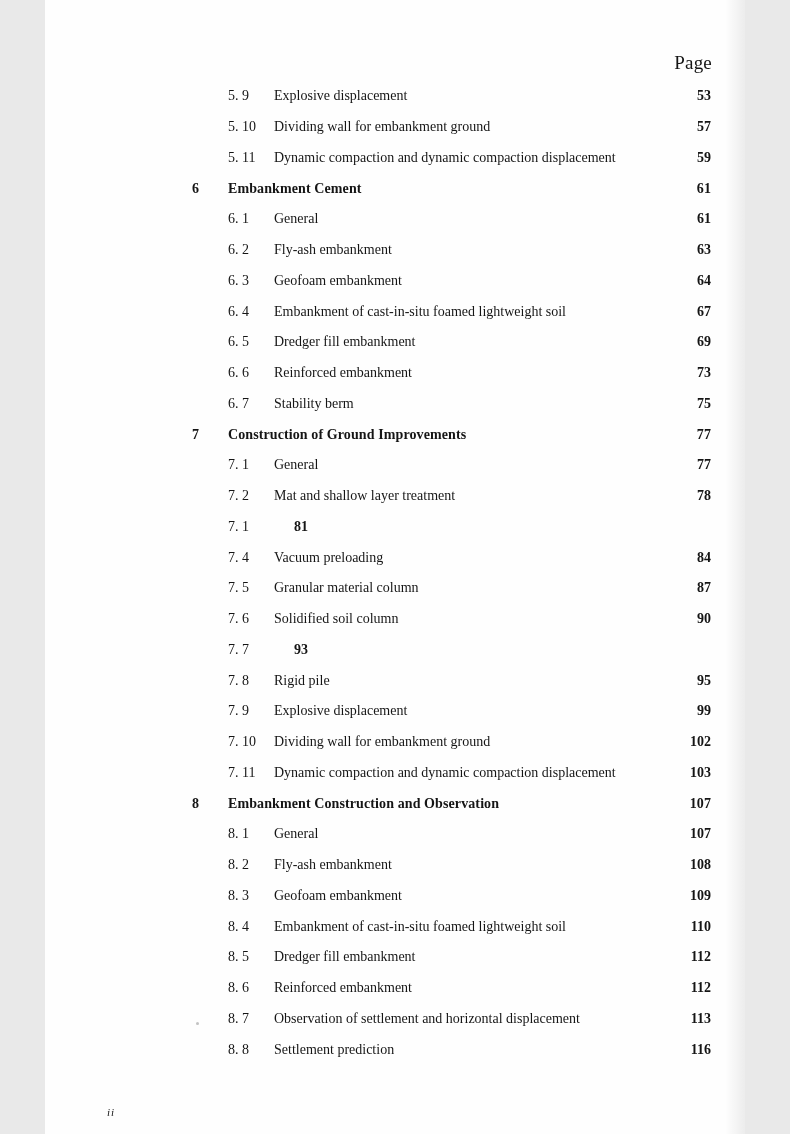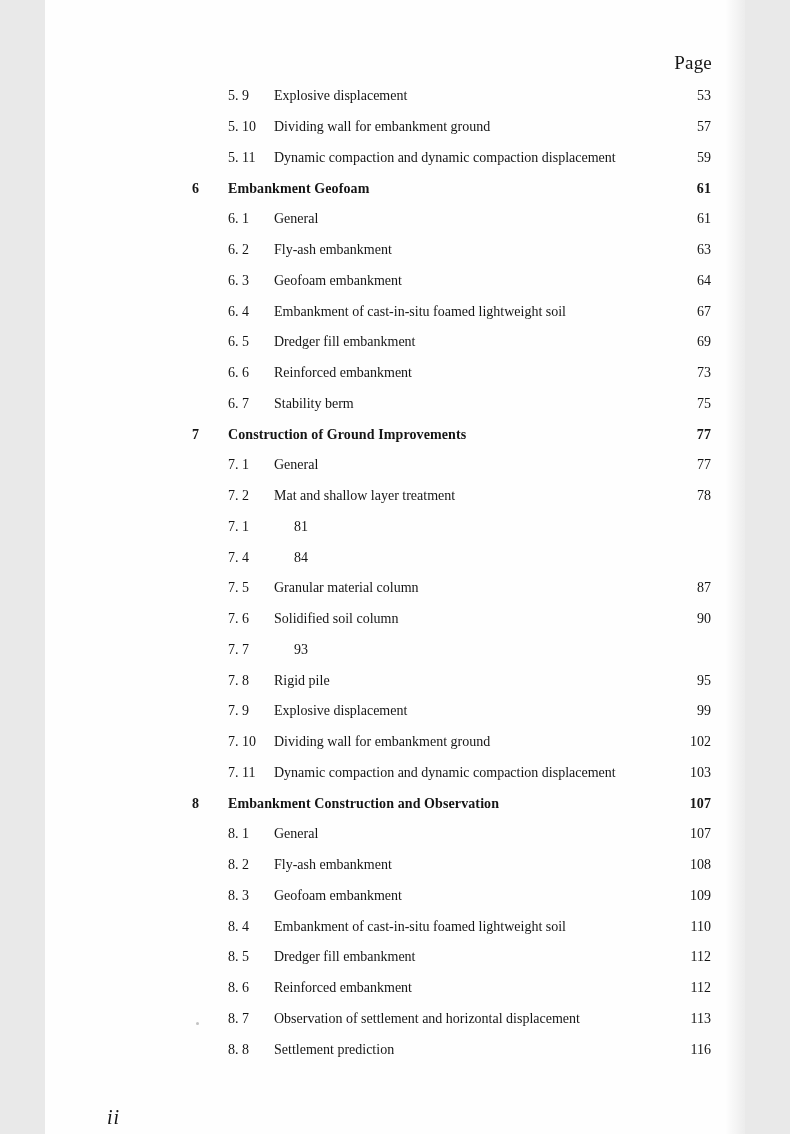--- a/index.html
+++ b/index.html
@@ -65,26 +65,27 @@
     min-width: 36px;
   }
   .row .title {
     flex: 1 1 auto;
     overflow: hidden;
   }
   .row .pageno {
     flex: 0 0 auto;
     text-align: right;
     min-width: 34px;
+    font-weight: bold;
   }
   .footer-folio {
     position: absolute;
     left: 62px;
     top: 1106px;
-    font-size: 20px;
+    font-size: 11px;
     font-style: italic;
     letter-spacing: 1px;
   }
   .speckle {
     position: absolute;
     left: 151px;
     top: 1022px;
     width: 3px;
     height: 3px;
     border-radius: 50%;
@@ -112,21 +113,21 @@
   </div>
 
   <div class="row sub">
     <span class="num">5. 11</span>
     <span class="title">Dynamic compaction and dynamic compaction displacement</span>
     <span class="pageno">59</span>
   </div>
 
   <div class="row chapter">
     <span class="num">6</span>
-    <span class="title">Embankment Geofoam</span>
+    <span class="title">Embankment Cement</span>
     <span class="pageno">61</span>
   </div>
 
   <div class="row sub">
     <span class="num">6. 1</span>
     <span class="title">General</span>
     <span class="pageno">61</span>
   </div>
 
   <div class="row sub">
@@ -183,20 +184,21 @@
     <span class="pageno">78</span>
   </div>
 
   <div class="row sub">
     <span class="num">7. 1</span>
     <span class="pageno">81</span>
   </div>
 
   <div class="row sub">
     <span class="num">7. 4</span>
+    <span class="title">Vacuum preloading</span>
     <span class="pageno">84</span>
   </div>
 
   <div class="row sub">
     <span class="num">7. 5</span>
     <span class="title">Granular material column</span>
     <span class="pageno">87</span>
   </div>
 
   <div class="row sub">

